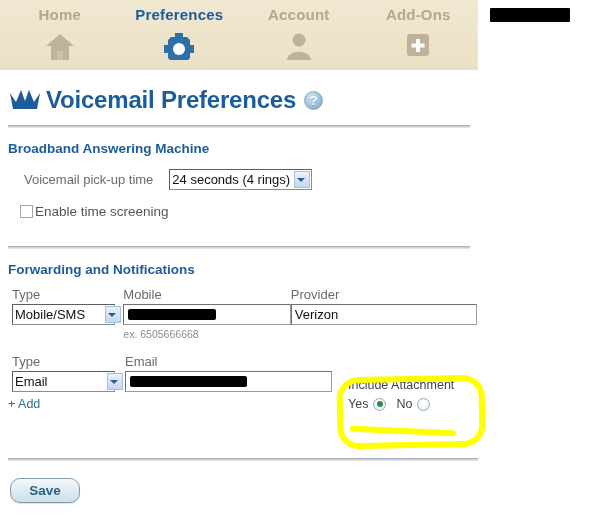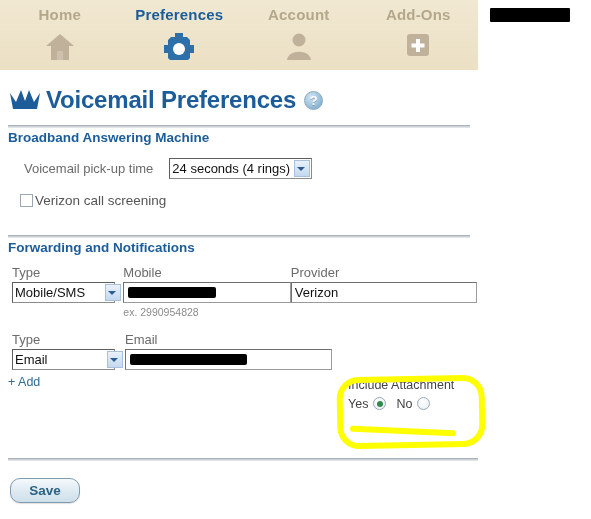--- a/index.html
+++ b/index.html
@@ -103,21 +103,21 @@
   .rule {
     margin: 11px 8px 0 8px;
     height: 3px;
     background: linear-gradient(to bottom,#9aa2ab 0%, #c9ced4 45%, #eceff1 100%);
   }
 
   .section-title {
     font-size: 13.5px;
     font-weight: bold;
     color: #1c5d99;
-    margin: 2px 0 0 8px;
+    margin: 13px 0 0 8px;
   }
 
   .field-label {
     font-size: 13px;
     color: #6b6b6b;
   }
 
   
   #pickup-row {
     display: flex;
@@ -229,21 +229,21 @@
 
   
   #attach-block {
     position: absolute;
     left: 348px; top: 308px;
     width: 120px;
   }
   #attach-title { font-size: 12.5px; color: #444; }
   #attach-radios {
     display: flex;
-    align-items: flex-start;
+    align-items: center;
     margin-top: 5px;
     font-size: 12.5px;
     color: #444;
   }
   #attach-radios span { margin-right: 5px; }
   input.xp-radio {
     -webkit-appearance: none;
     appearance: none;
     width: 13px; height: 13px;
     border: 1px solid #9aa7b5;
@@ -379,21 +379,21 @@
     <div class="field-label">Voicemail pick-up time</div>
     <span class="select-wrap">
       <select class="xp-select" style="width:143px">
         <option>24 seconds (4 rings)</option>
       </select>
     </span>
   </div>
 
   <div id="screening-row">
     <input type="checkbox" class="xp-check" style="">
-    <div class="field-label">Verizon call screening</div>
+    <div class="field-label">Enable time screening</div>
   </div>
 
   <div class="rule" style="margin-top:27px"></div>
 
   
   <div class="section-title">Forwarding and Notifications</div>
 
   
   <div class="fwd-row">
     <div class="fwd-col col-type">
@@ -404,21 +404,21 @@
         </select>
       </span>
     </div>
 
     <div class="fwd-col col-value">
       <div class="field-label">Mobile</div>
       <div class="field-holder">
         <input class="xp-text" type="text" value="" style="">
         <div class="redact-in-field" style="left:5px; top:5px; width:88px;"></div>
       </div>
-      <div class="hint">ex. 2990954828</div>
+      <div class="hint">ex. 6505666668</div>
     </div>
 
     <div class="fwd-col col-provider">
       <div class="field-label">Provider</div>
       <input class="xp-text" type="text" style="width: 186px;" value="Verizon">
     </div>
   </div>
 
   
   <div class="fwd-row" style="margin-top:14px">

